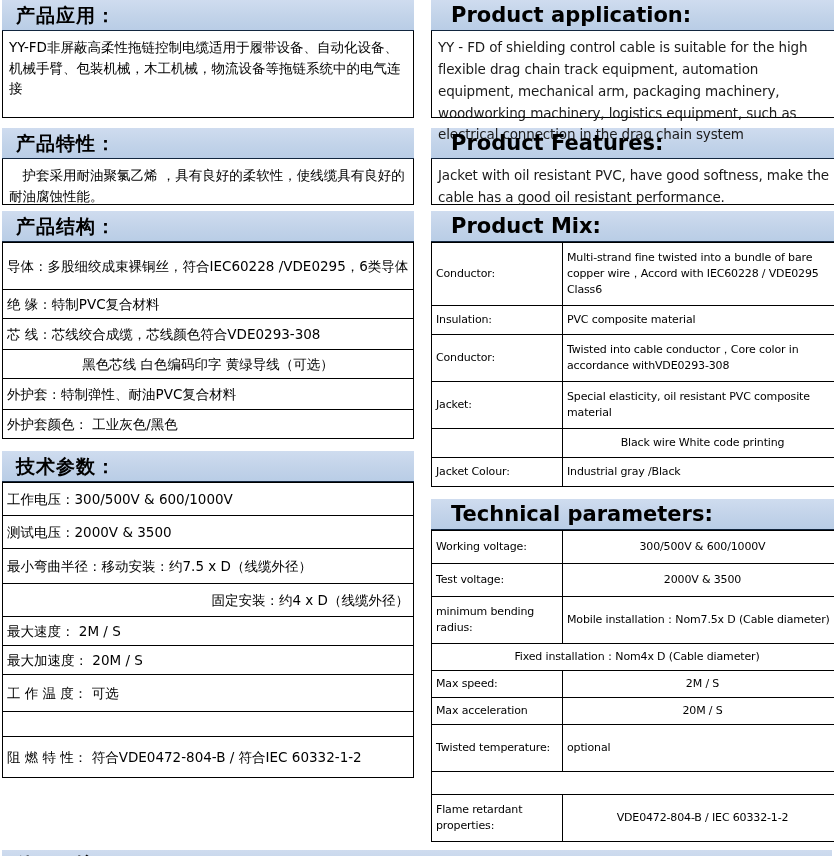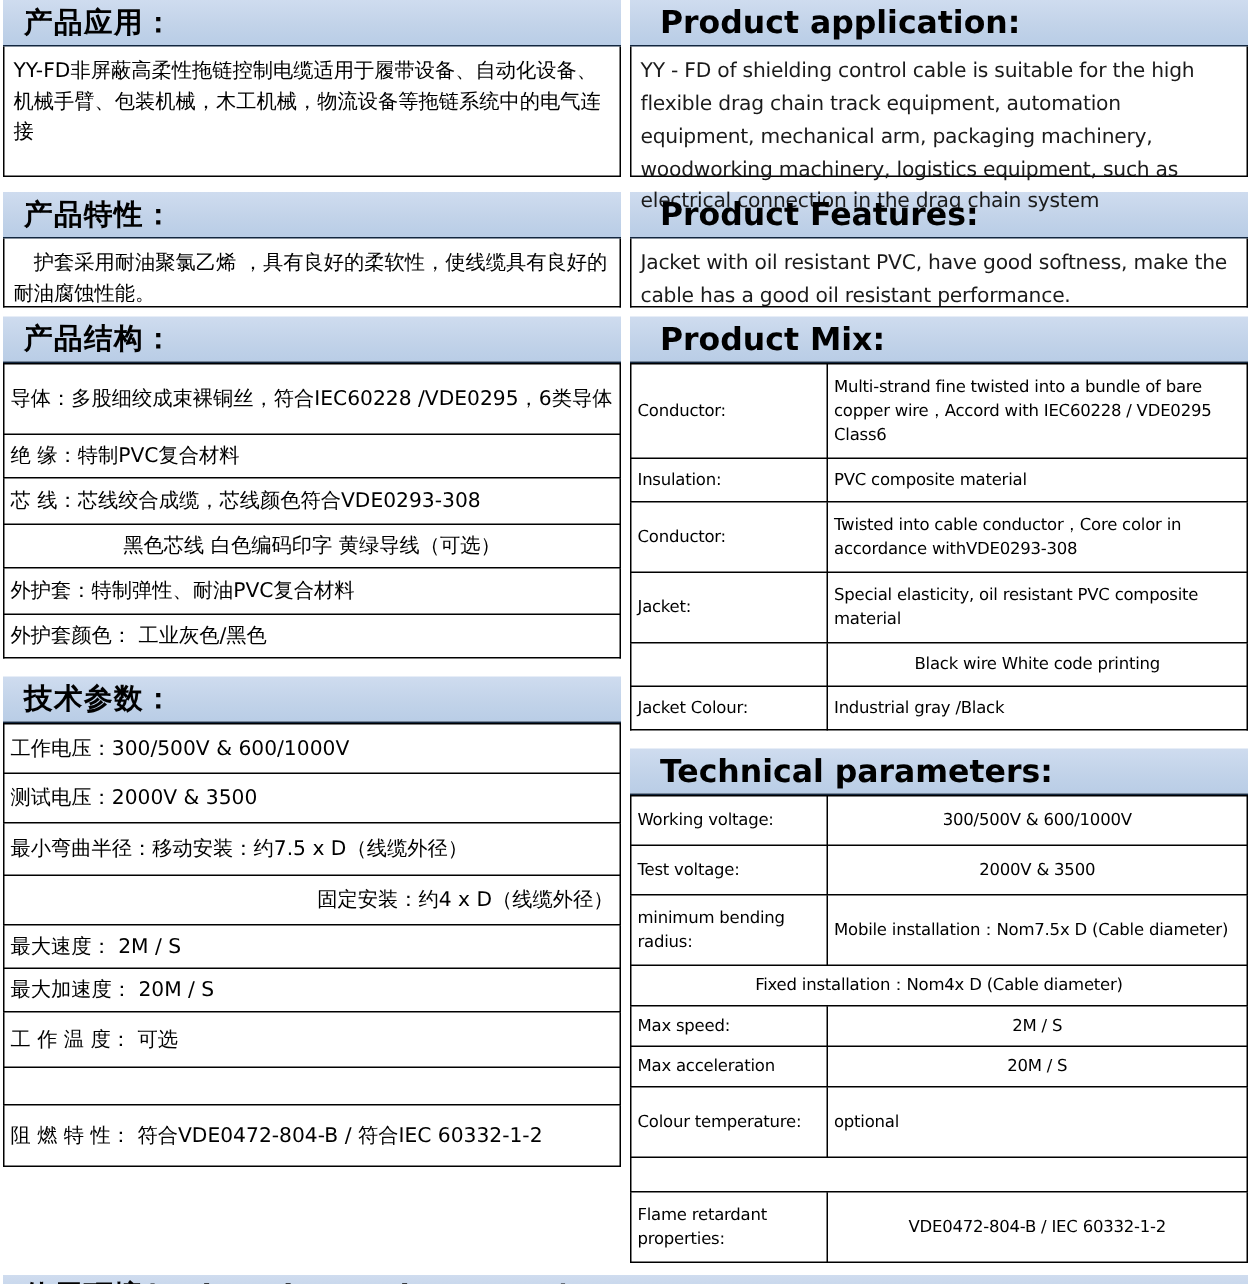--- a/index.html
+++ b/index.html
@@ -16,21 +16,21 @@
     width:834px;height:856px;
     box-sizing:border-box;
     padding:0 2px;
   }
 
   
   .cols{
     display:flex;
     width:830px;
     align-items:flex-start;
-    gap:6px;
+    gap:17px;
   }
   .col{width:412px;flex:0 0 412px;}
 
   
   .band{
     background:linear-gradient(to bottom,#cfdcef 0%,#c2d3e9 55%,#b9cde6 100%);
     border-bottom:1.5px solid #12263f;
     box-sizing:border-box;
     height:31px;
     display:flex;
@@ -289,21 +289,21 @@
             </tr>
             <tr>
               <td class="en-cell" style="height: 20px;">Max speed:</td>
               <td class="en-cell ctr">2M / S</td>
             </tr>
             <tr>
               <td class="en-cell" style="height: 20px;">Max acceleration</td>
               <td class="en-cell ctr">20M / S</td>
             </tr>
             <tr>
-              <td class="en-cell" style="height: 40px;">Colour temperature:</td>
+              <td class="en-cell" style="height: 40px;">Twisted temperature:</td>
               <td class="en-cell ">optional</td>
             </tr>
             <tr>
               <td colspan="2" class="en-cell " style="height: 16px;"></td>
             </tr>
             <tr>
               <td class="en-cell" style="height: 40px;">Flame retardant properties:</td>
               <td class="en-cell ctr">VDE0472-804-B / IEC 60332-1-2</td>
             </tr>
           </tbody>

